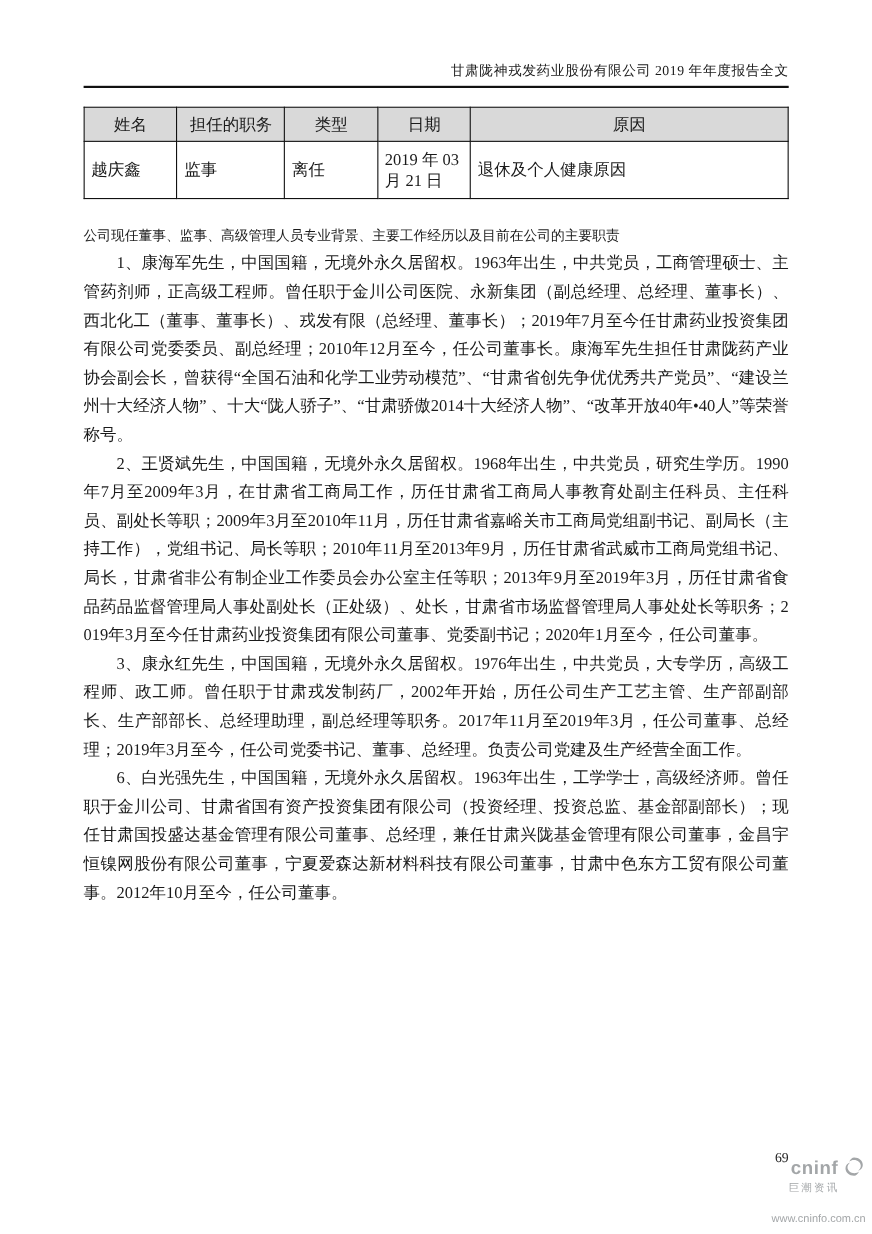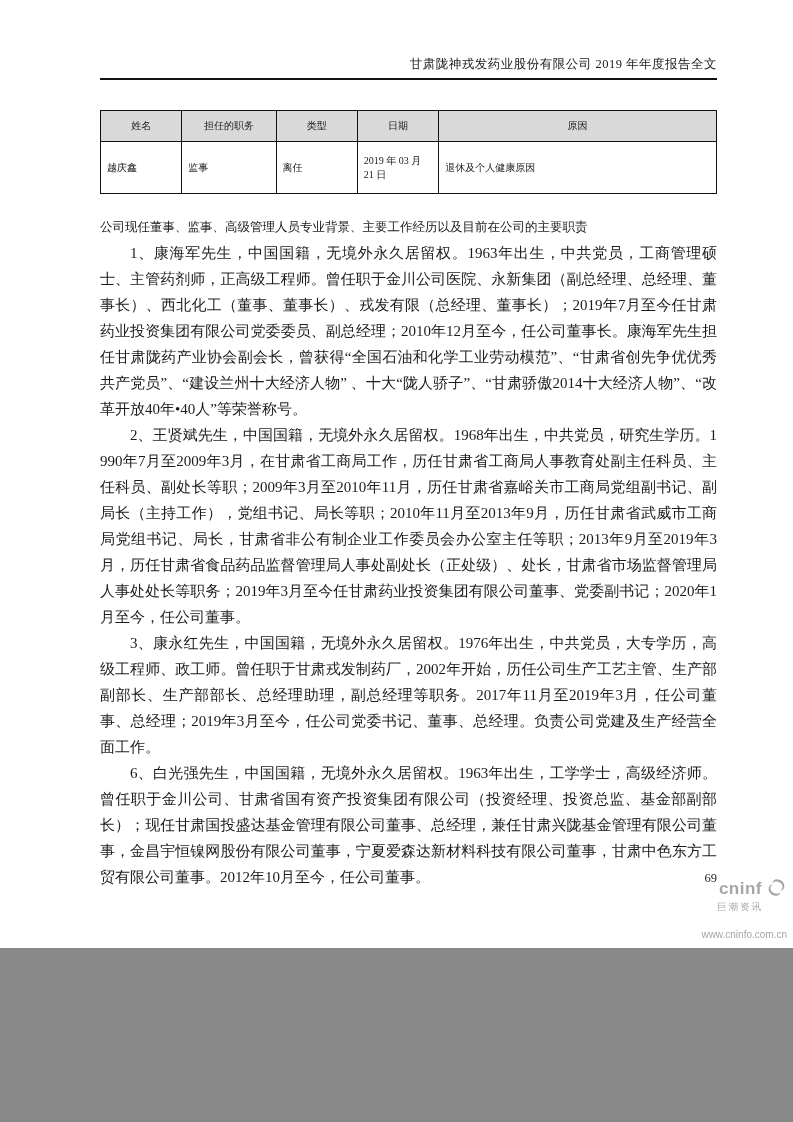--- a/index.html
+++ b/index.html
@@ -1,40 +1,39 @@
 <!DOCTYPE html>
 <html><head>
 <meta charset="utf-8">
 <style>
   * { margin: 0; padding: 0; box-sizing: border-box; }
   html, body { background: #888; }
   .page {
     position: relative;
     width: 793px;
-    height: 948px;
+    height: 1122px;
     margin: 0 auto;
     background: #ffffff;
     font-family: "Liberation Serif", "DejaVu Serif", serif;
     color: #1a1a1a;
     overflow: hidden;
-    padding-left: 24px;
   }
   .content { padding: 56px 76px 0 76px; }
   .doc-header {
     text-align: right;
     font-size: 12.5px;
     letter-spacing: 0.5px;
     padding-bottom: 5px;
     border-bottom: 2px solid #111;
   }
   table.leave-table {
     width: 100%;
     border-collapse: collapse;
-    margin-top: 30px;
-    font-size: 10px;
+    margin-top: 17px;
+    font-size: 15px;
   }
   table.leave-table th, table.leave-table td {
     border: 1px solid #111;
     padding: 4px 6px;
   }
   table.leave-table th {
     background: #d9d9d9;
     font-weight: normal;
     text-align: center;
     height: 31px;

